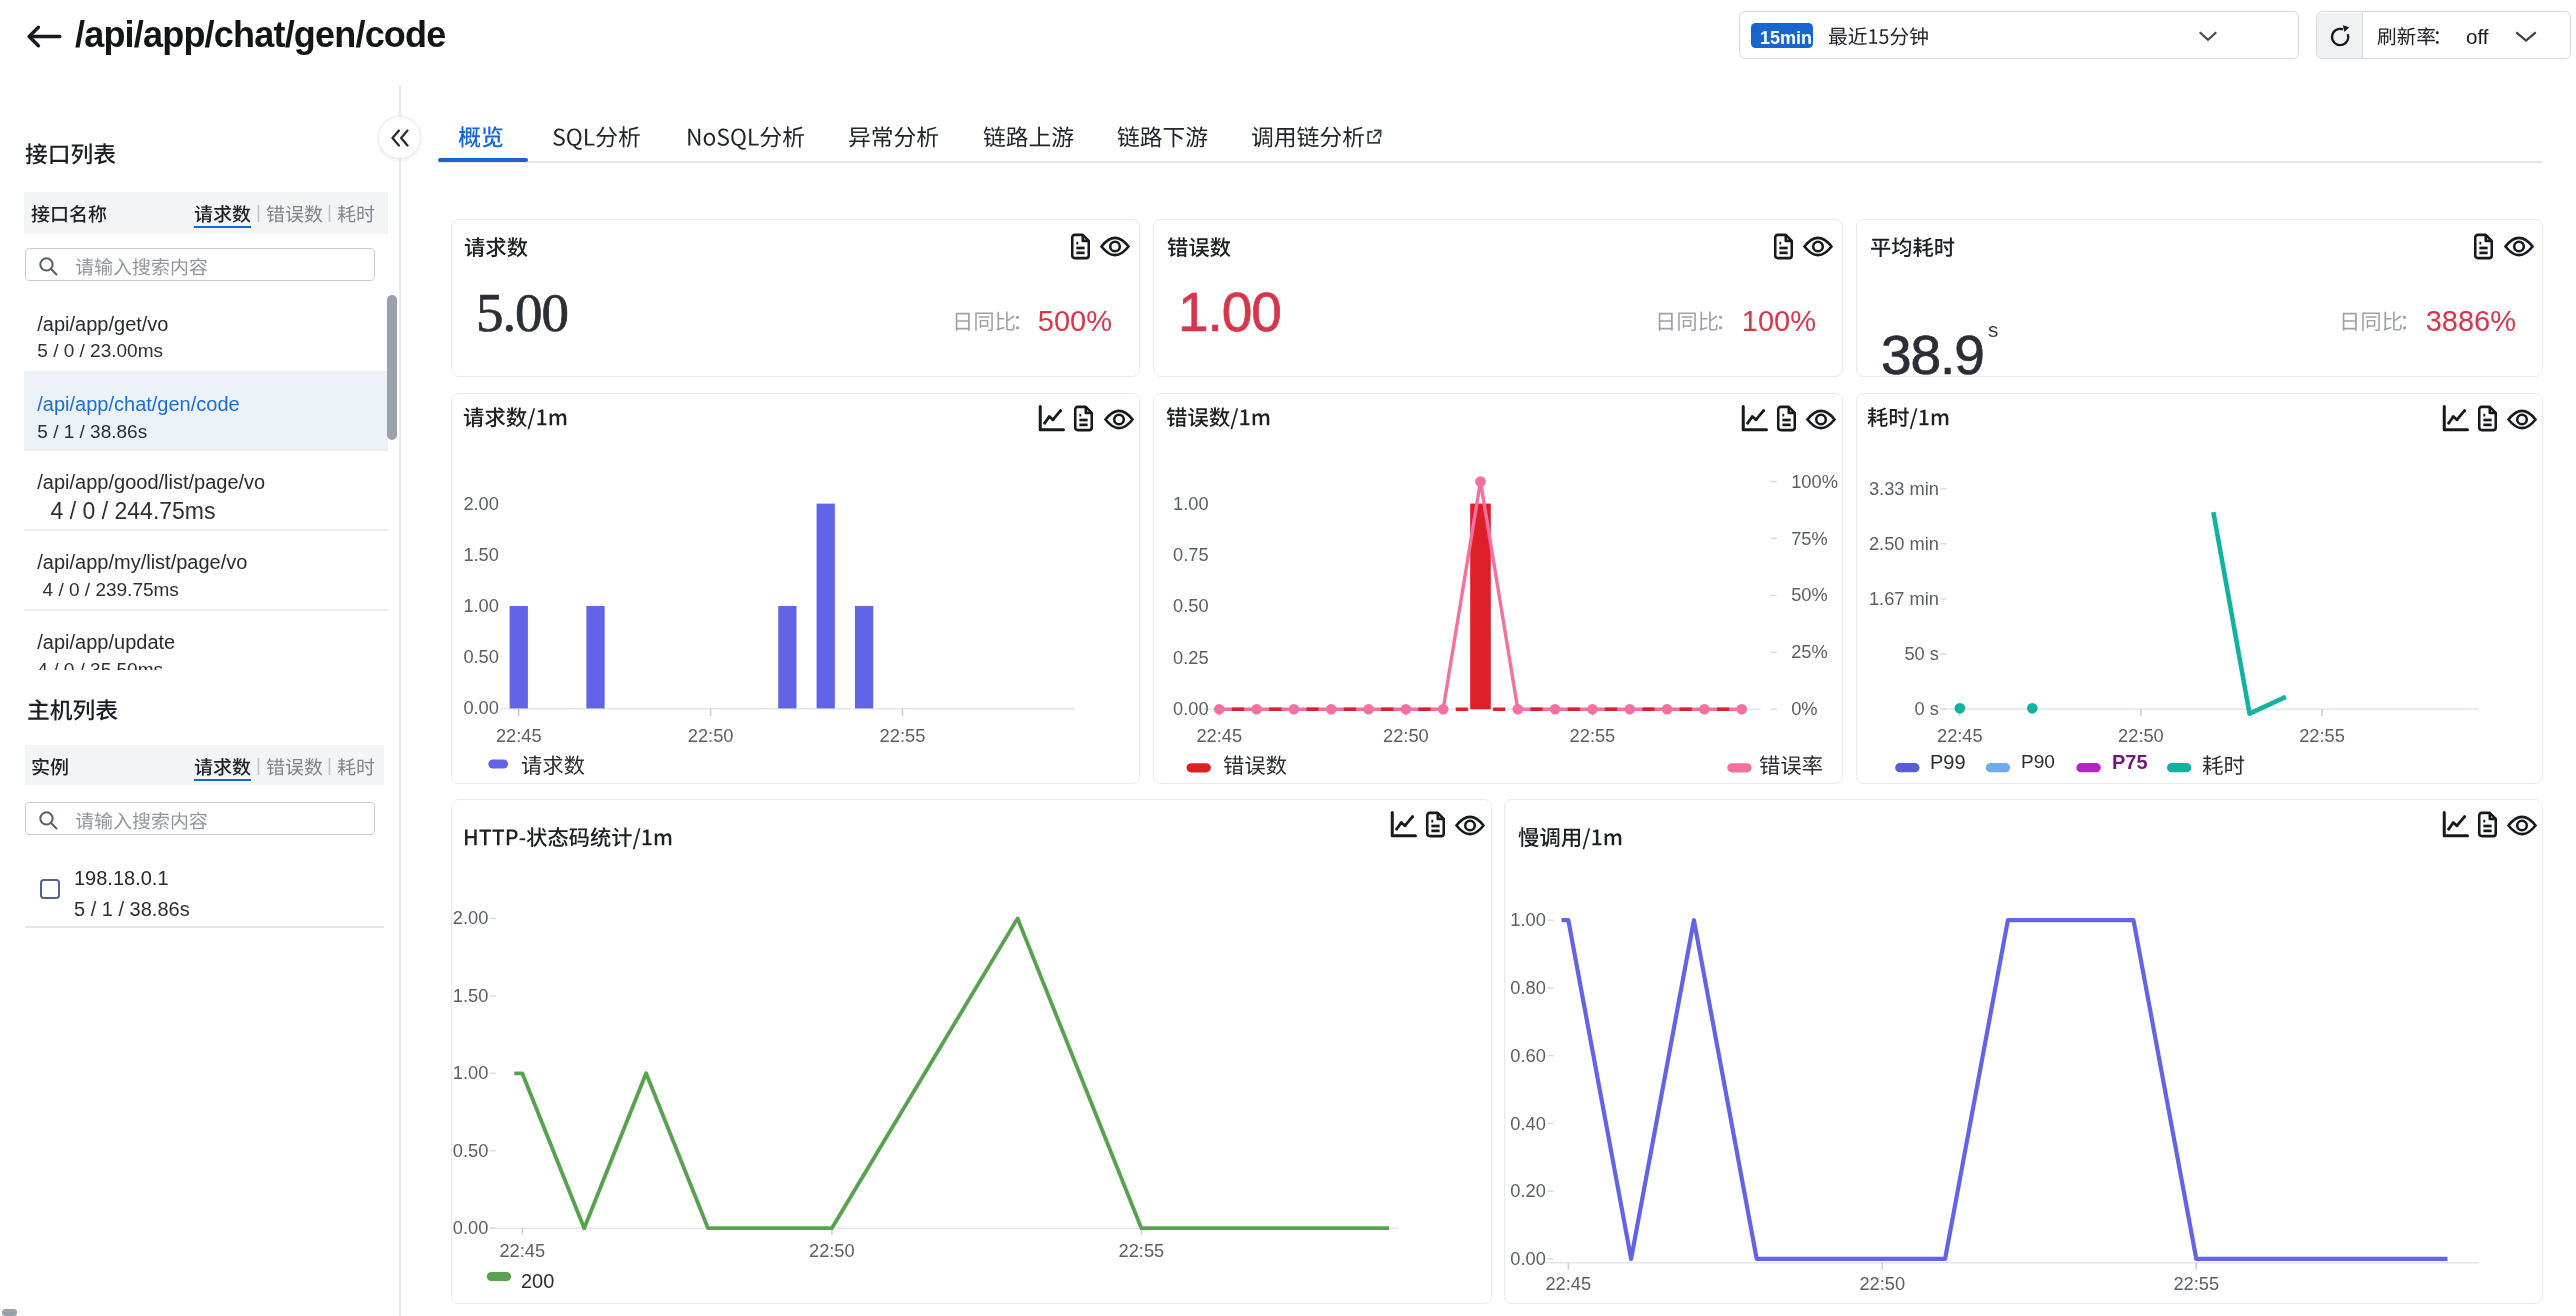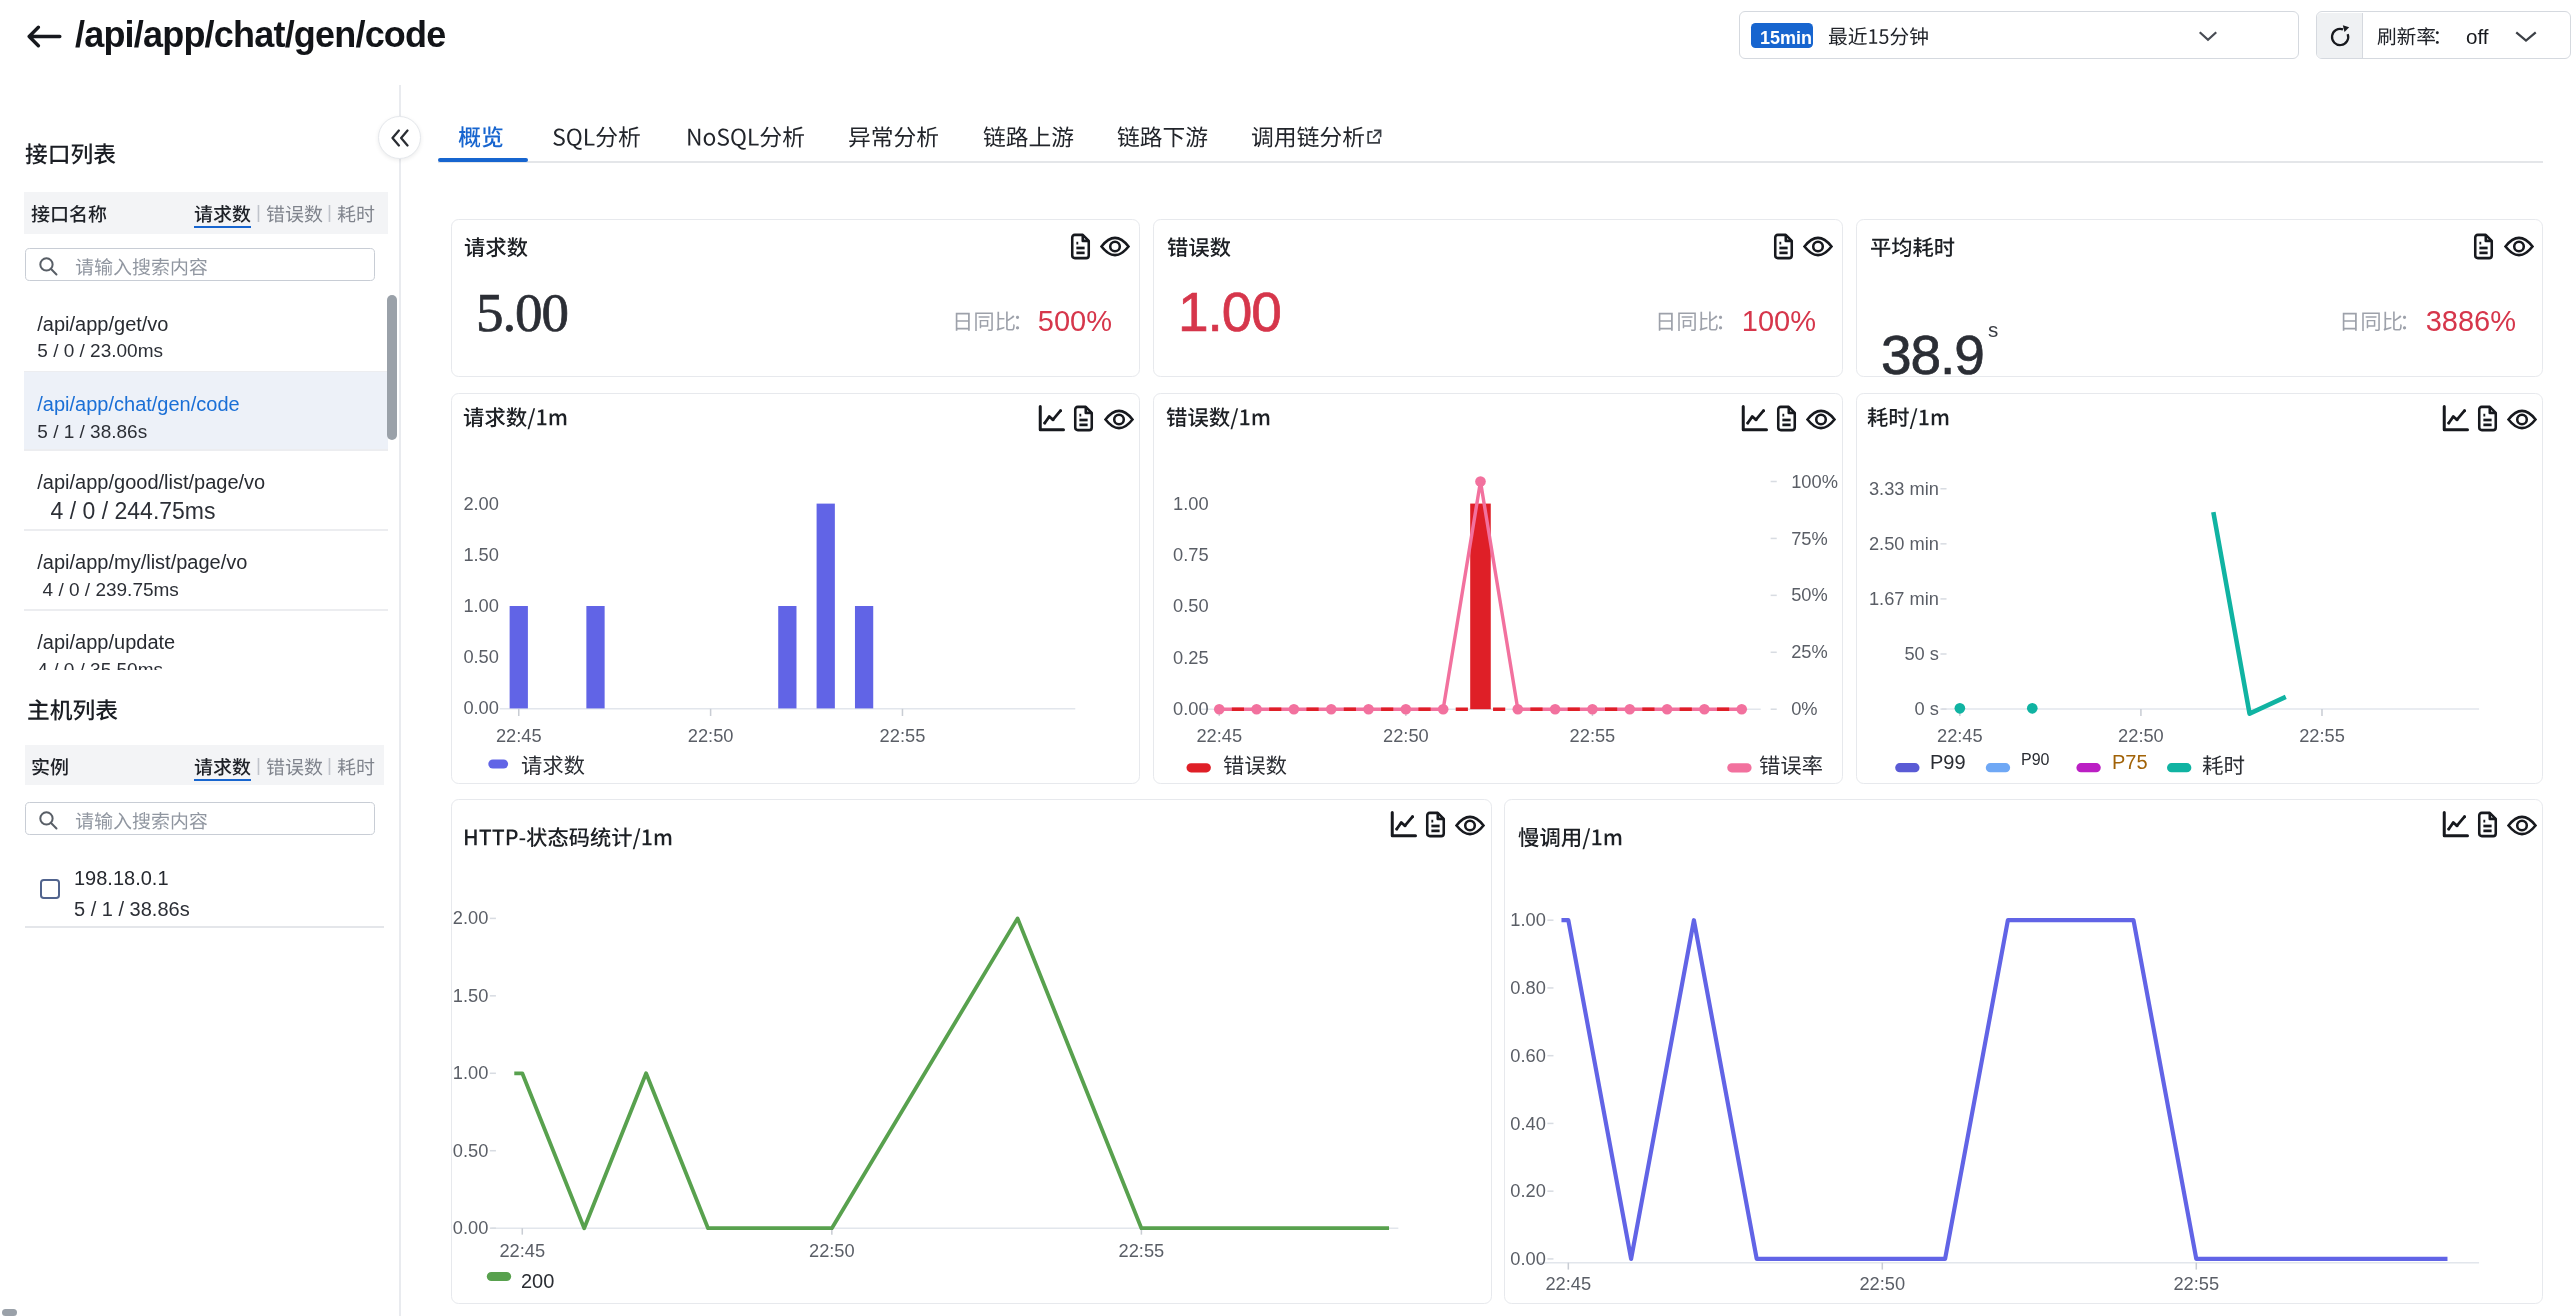--- a/index.html
+++ b/index.html
@@ -618,22 +618,22 @@
       <circle cx="136.5" cy="414" r="7" fill="#10b3a2"></circle>
       <circle cx="231.7" cy="414" r="7" fill="#10b3a2"></circle>
       <polyline points="469.7,156 517.3,421 564.9,399" fill="none" stroke="#10b3a2" stroke-width="6" stroke-linejoin="round"></polyline>
       <rect x="51.5" y="486" width="32" height="12" rx="6" fill="#5a5bd5"></rect>
       <rect x="170.6" y="486" width="32" height="12" rx="6" fill="#6fa8f5"></rect>
       <rect x="289.7" y="486" width="32" height="12" rx="6" fill="#bb1fc4"></rect>
       <rect x="408.8" y="486" width="32" height="12" rx="6" fill="#10b3a2"></rect>
       <text x="98" y="500" font-size="26" text-anchor="start" fill="#2a2d33" font-weight="400" font-family="Liberation Sans,sans-serif"></text>
     </svg>
 <div style="position:absolute;left:1930px;top:752px;font-size:20px;font-weight:400;color:#2a2d33;line-height:1;white-space:pre;">P99</div>
-<div style="position:absolute;left:2021px;top:752px;font-size:16px;font-weight:400;color:#2a2d33;line-height:1;white-space:pre;">P90</div>
-<div style="position:absolute;left:2112px;top:752px;font-size:20px;font-weight:400;color:#a16207;line-height:1;white-space:pre;">P75</div>
+<div style="position:absolute;left:2021px;top:752px;font-size:19px;font-weight:400;color:#2a2d33;line-height:1;white-space:pre;">P90</div>
+<div style="position:absolute;left:2112px;top:752px;font-size:20px;font-weight:700;color:#701a75;line-height:1;white-space:pre;">P75</div>
 <svg style="position:absolute;left:2202px;top:754px" width="43" height="25" viewBox="0 0 56 32.5">
       <g transform="translate(0,25.2) scale(0.028,-0.028)" fill="#2a2d33">
         <use href="#g8017r" x="0"></use>
         <use href="#g65F6r" x="1000"></use>
       </g>
     </svg>
 <div style="position:absolute;left:451px;top:799px;width:1041px;height:505px;border:1.5px solid #e7e9ed;border-radius:7.6px;background:#fff"></div>
 <svg style="position:absolute;left:463px;top:826px" width="210" height="25" viewBox="0 0 276.4 32.5">
       <g transform="translate(0,25.2) scale(0.028,-0.028)" fill="#1d2025">
         <use href="#g48m" x="0"></use>

